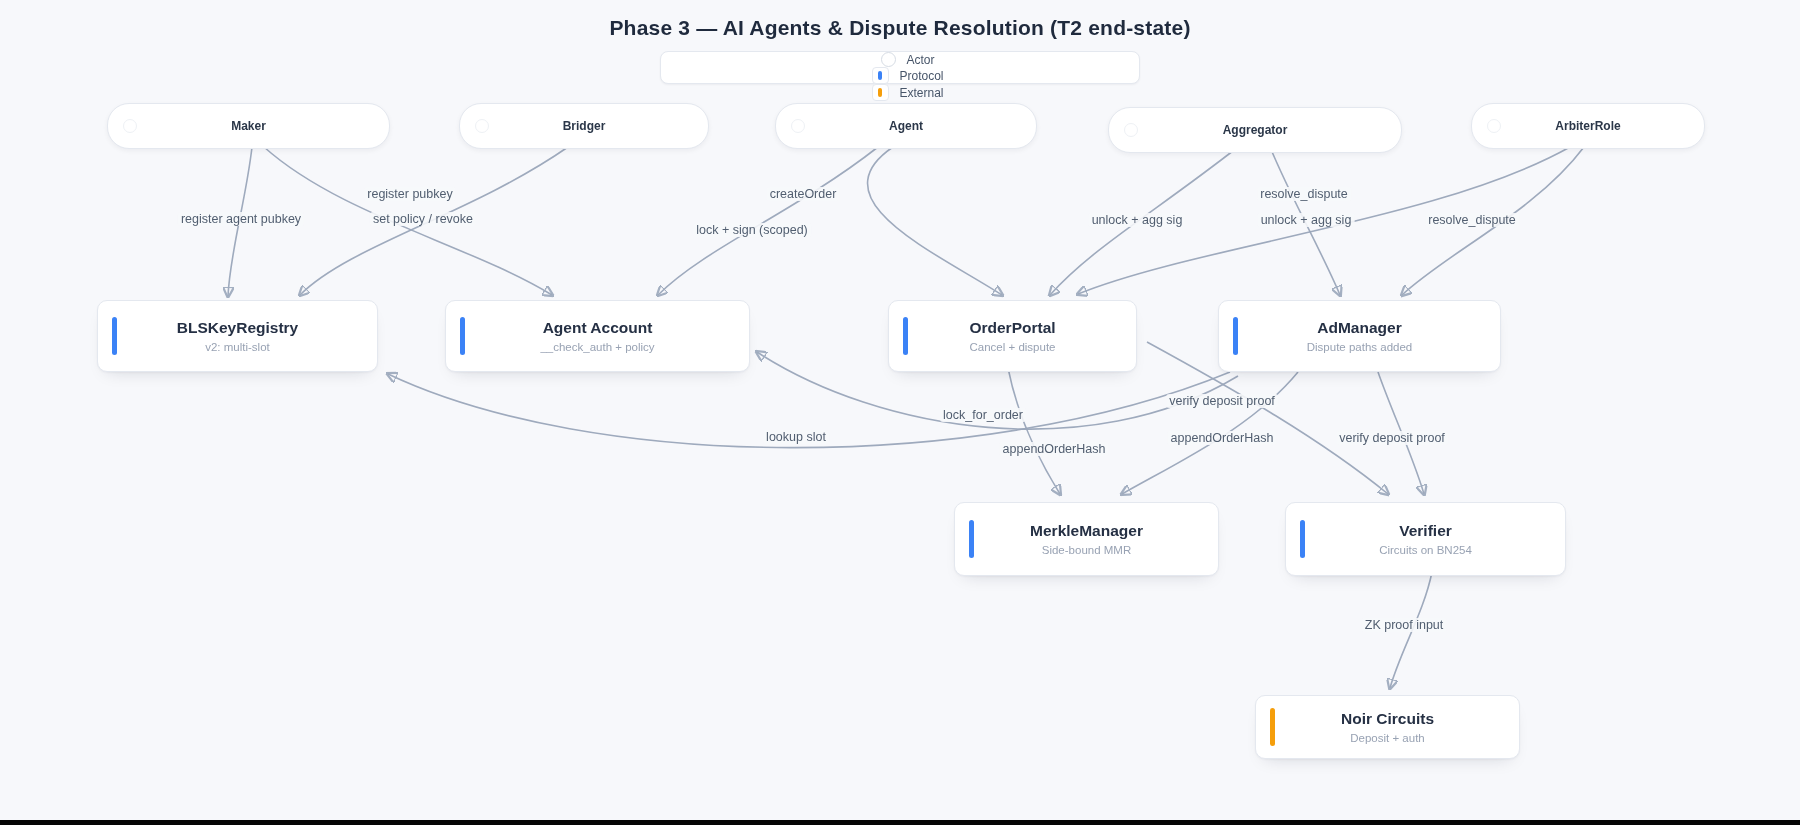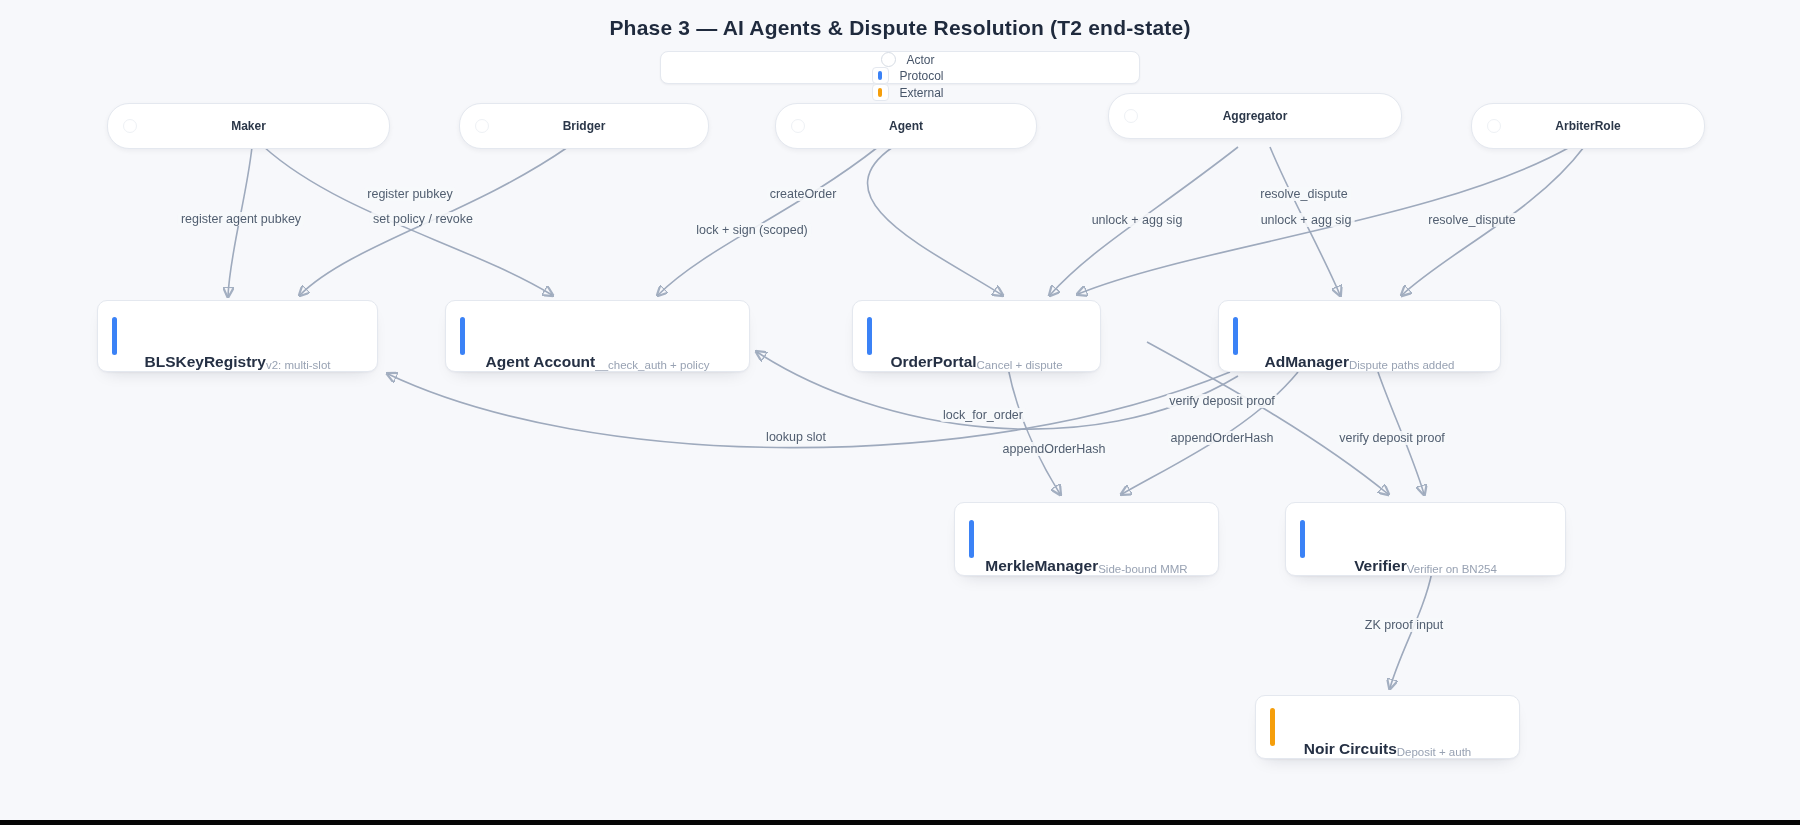--- a/index.html
+++ b/index.html
@@ -63,21 +63,21 @@
   }
   .actor .actor-label{
     font-size:12px;font-weight:700;color:#2b3749;
   }
 
   
   .node{
     position:absolute;
     background:#ffffff;border:1px solid #e4e8ef;border-radius:10px;
     box-shadow:0 8px 18px -10px rgba(15,23,42,.18),0 1px 2px rgba(15,23,42,.04);
-    display:flex;flex-direction:row;align-items:flex-end;justify-content:center;
+    display:flex;flex-direction:column;align-items:center;justify-content:center;
     text-align:center;
   }
   .node .accent{
     position:absolute;left:14px;top:50%;transform:translateY(-50%);
     width:5px;height:38px;border-radius:3px;
   }
   .node .node-title{font-size:15.5px;font-weight:700;color:#253044;}
   .node .node-subtitle{font-size:11.5px;color:#98a2b3;margin-top:4px;}
 
   .edge-layer{position:absolute;left:0;top:0;}
@@ -144,58 +144,58 @@
     <span class="actor-label">Maker</span>
   </div>
   <div class="actor" style="left:459px;top:103px;width:248px;">
     <span class="actor-dot"></span>
     <span class="actor-label">Bridger</span>
   </div>
   <div class="actor" style="left:775px;top:103px;width:260px;">
     <span class="actor-dot"></span>
     <span class="actor-label">Agent</span>
   </div>
-  <div class="actor" style="left:1108px;top:93px;width:292px;text-align:center;">
+  <div class="actor" style="left:1108px;top:107px;width:292px;text-align:center;">
     <span class="actor-dot"></span>
     <span class="actor-label">Aggregator</span>
   </div>
   <div class="actor" style="left:1471px;top:103px;width:232px;">
     <span class="actor-dot"></span>
     <span class="actor-label">ArbiterRole</span>
   </div>
 
   <div class="node" style="left:97px;top:300px;width:279px;height:70px;">
     <span class="accent bar-blue"></span>
     <div class="node-title">BLSKeyRegistry</div>
     <div class="node-subtitle">v2: multi-slot</div>
   </div>
   <div class="node" style="left:445px;top:300px;width:303px;height:70px;">
     <span class="accent bar-blue"></span>
     <div class="node-title">Agent Account</div>
     <div class="node-subtitle">__check_auth + policy</div>
   </div>
-  <div class="node" style="left:852px;top:300px;width:247px;height:70px;">
+  <div class="node" style="left:888px;top:300px;width:247px;height:70px;">
     <span class="accent bar-blue"></span>
     <div class="node-title">OrderPortal</div>
     <div class="node-subtitle">Cancel + dispute</div>
   </div>
   <div class="node" style="left:1218px;top:300px;width:281px;height:70px;">
     <span class="accent bar-blue"></span>
     <div class="node-title">AdManager</div>
     <div class="node-subtitle">Dispute paths added</div>
   </div>
   <div class="node" style="left:954px;top:502px;width:263px;height:72px;">
     <span class="accent bar-blue"></span>
     <div class="node-title">MerkleManager</div>
     <div class="node-subtitle">Side-bound MMR</div>
   </div>
   <div class="node" style="left:1285px;top:502px;width:279px;height:72px;">
     <span class="accent bar-blue"></span>
     <div class="node-title">Verifier</div>
-    <div class="node-subtitle">Verifier on BN254</div>
+    <div class="node-subtitle">Circuits on BN254</div>
   </div>
   <div class="node" style="left:1255px;top:695px;width:263px;height:62px;">
     <span class="accent bar-orange"></span>
     <div class="node-title">Noir Circuits</div>
     <div class="node-subtitle">Deposit + auth</div>
   </div>
 
   <span class="edge-label" style="left:241px;top:219px;">register agent pubkey</span>
   <span class="edge-label" style="left:410px;top:194px;">register pubkey</span>
   <span class="edge-label" style="left:423px;top:219px;">set policy / revoke</span>

